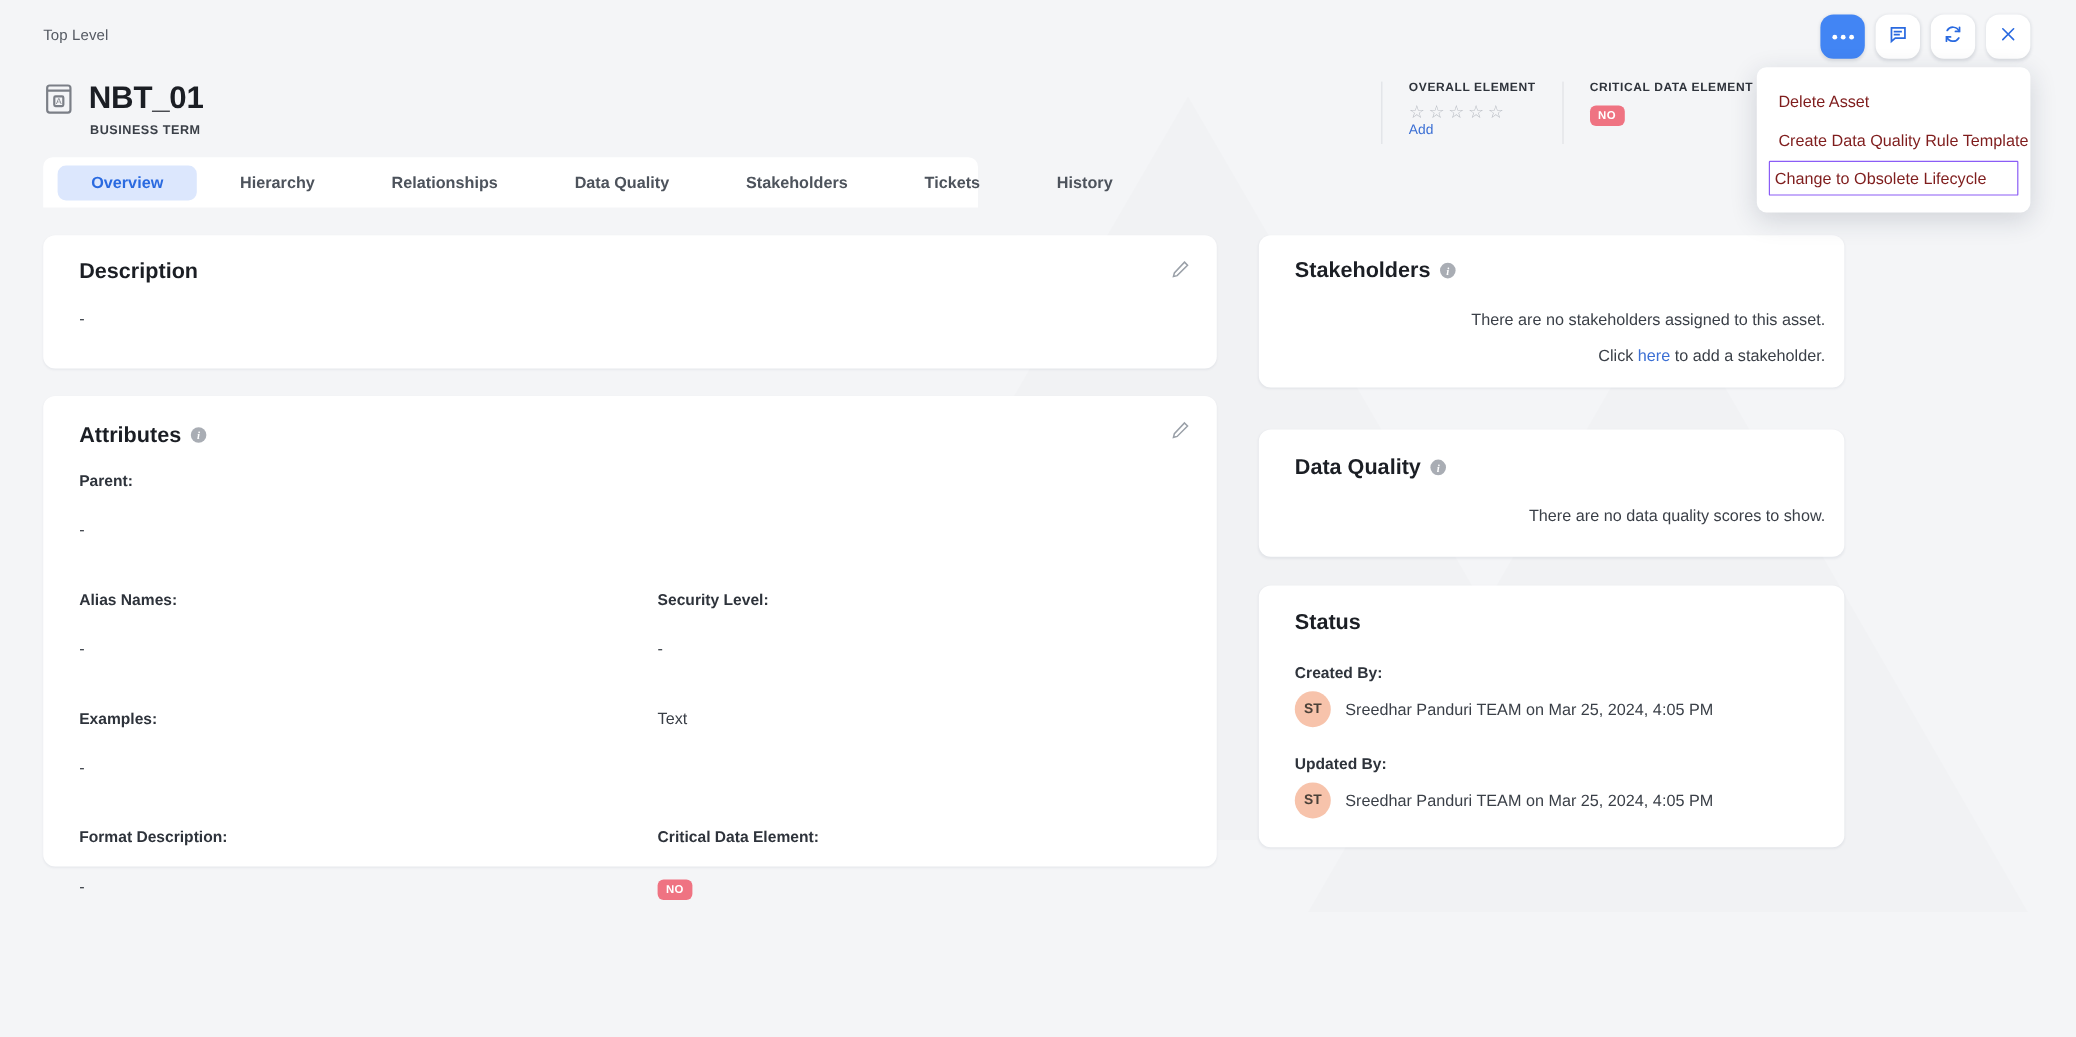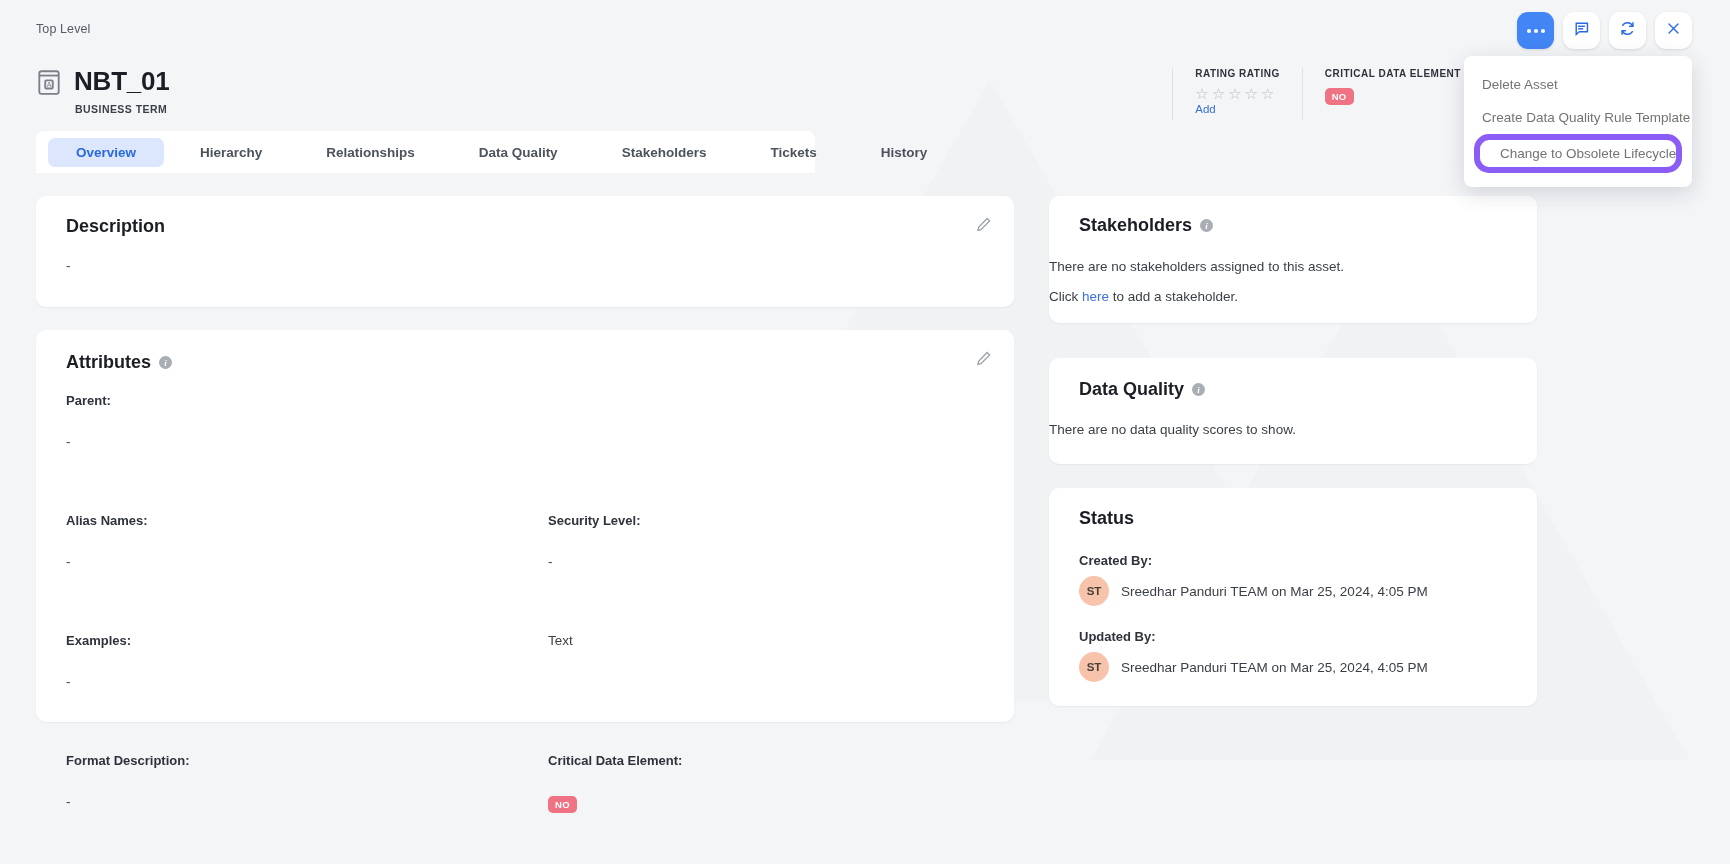--- a/index.html
+++ b/index.html
@@ -96,26 +96,26 @@
   .dots i { width: 4px; height: 4px; border-radius: 50%; background: #fff; display: block; }
 
   
   .menu {
     position: absolute; right: 26px; top: 56px; width: 228px;
     background: #fff; border-radius: 8px;
     box-shadow: 0 6px 22px rgba(25,35,60,.16);
     padding: 12px 0 14px; z-index: 50;
   }
   .menu-item {
-    font-size: 13.5px; color: #737373; padding: 9px 18px; cursor: pointer;
+    font-size: 13.5px; color: #7f1d1d; padding: 9px 18px; cursor: pointer;
     white-space: nowrap;
   }
   .menu-item.highlight {
-    border: 6px solid #8b5cf6; border-radius: 15px;
-    margin: 0 10px; padding: 6px 20px;
+    border: 1px solid #8b5cf6; border-radius: 1px;
+    margin: 0 10px; padding: 6px 4px;
   }
 
   
   .card {
     position: absolute; background: #fff; border-radius: 10px;
     box-shadow: 0 1px 2px rgba(20,30,60,.06);
   }
   .card-title {
     font-size: 18px; font-weight: bold; color: #1b1e24;
     display: flex; align-items: center; gap: 8px;
@@ -136,30 +136,30 @@
   #desc-card { left: 36px; top: 196px; width: 978px; height: 111px; }
   #desc-card .card-title { position: absolute; left: 30px; top: 20px; }
   .desc-value { position: absolute; left: 30px; top: 62px; font-size: 13.5px; color: #3a3f47; }
 
   
   #attr-card { left: 36px; top: 330px; width: 978px; height: 392px; }
   #attr-card .card-title { position: absolute; left: 30px; top: 22px; }
   .attr-grid {
     position: absolute; left: 30px; top: 63px; right: 30px;
     display: grid; grid-template-columns: 482px 1fr;
-    row-gap: 64px;
+    row-gap: 43px;
   }
   .attr-label { font-size: 13px; font-weight: bold; color: #2e333b; margin-bottom: 26px; }
   .attr-value { font-size: 13.5px; color: #3a3f47; }
 
   
   #stk-card { left: 1049px; top: 196px; width: 488px; height: 127px; }
   #stk-card .card-title { position: absolute; left: 30px; top: 19px; }
   .centered-msg {
-    position: absolute; left: 0; right: 0; text-align: left;
+    position: absolute; left: 0; right: 16px; text-align: right;
     font-size: 13.5px; color: #3a3f47;
   }
   .link { color: #3b6fd4; cursor: pointer; }
 
   #dq-card { left: 1049px; top: 358px; width: 488px; height: 106px; }
   #dq-card .card-title { position: absolute; left: 30px; top: 21px; }
 
   #status-card { left: 1049px; top: 488px; width: 488px; height: 218px; }
   #status-card .card-title { position: absolute; left: 30px; top: 20px; }
   .status-label {
@@ -205,21 +205,21 @@
     <div class="tab">Hierarchy</div>
     <div class="tab">Relationships</div>
     <div class="tab">Data Quality</div>
     <div class="tab">Stakeholders</div>
     <div class="tab">Tickets</div>
     <div class="tab">History</div>
   </div>
 
   <div class="meta-strip">
     <div class="meta-item">
-      <div class="meta-label">RATING RATING</div>
+      <div class="meta-label">OVERALL ELEMENT</div>
       <div class="stars">
         <span>☆</span>
         <span>☆</span>
         <span>☆</span>
         <span>☆</span>
         <span>☆</span>
       </div>
       <div class="add-link">Add</div>
     </div>
     <div class="meta-item">

